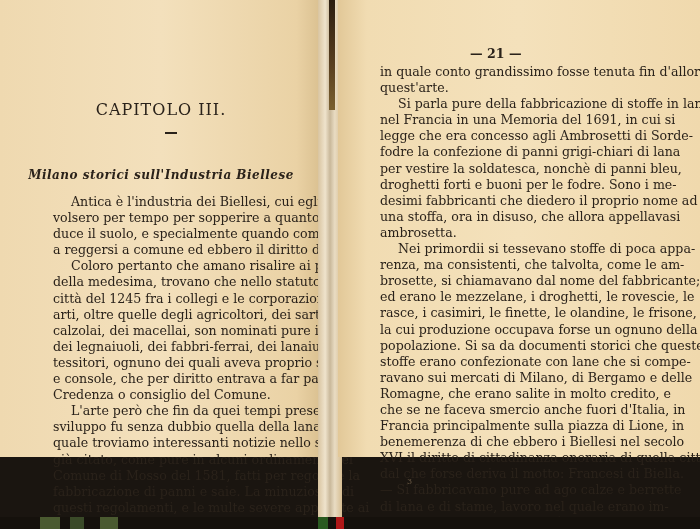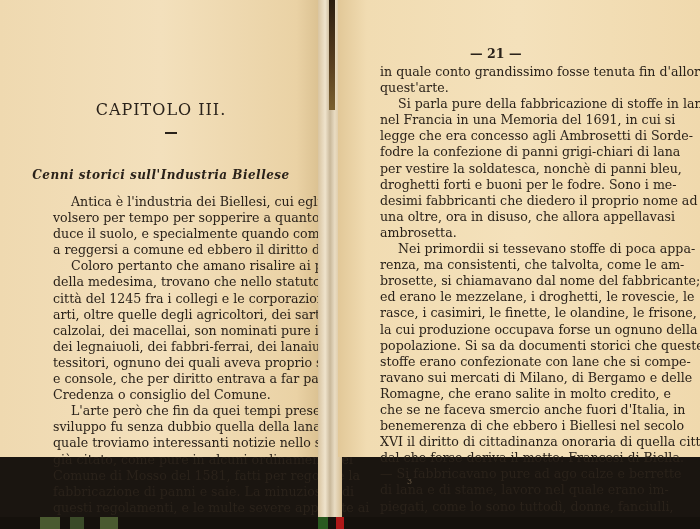--- a/index.html
+++ b/index.html
@@ -51,21 +51,21 @@
   .right-body { position: absolute; left: 380px; top: 64px; width: 256px; }
   .sig-mark { position: absolute; left: 407px; top: 477px; font-size: 8px; color: #6a5a45; }
 </style>
 </head>
 <body>
 
 <div class="spread">
   <div class="page left">
     <div class="chapter-title">CAPITOLO III.</div>
     <div class="chapter-dash"></div>
-    <div class="section-title">Cenni storici sull'Industria Biellese</div>
+    <div class="section-title">Milano storici sull'Industria Biellese</div>
     <div class="left-body text" id="left-body">
         <span class="line indent">Antica è l'industria dei Biellesi, cui eglino si</span>
         <span class="line">volsero per tempo per sopperire a quanto non pro-</span>
         <span class="line">duce il suolo, e specialmente quando cominciarono</span>
         <span class="line">a reggersi a comune ed ebbero il diritto di bor-</span>
         <span class="line indent">Coloro pertanto che amano risalire ai principii</span>
         <span class="line">della medesima, trovano che nello statuto della</span>
         <span class="line">città del 1245 fra i collegi e le corporazioni delle</span>
         <span class="line">arti, oltre quelle degli agricoltori, dei sarti, dei</span>
         <span class="line">calzolai, dei macellai, son nominati pure i collegi</span>
@@ -89,33 +89,34 @@
   <div class="right-body text" id="right-body">
       <span class="line">in quale conto grandissimo fosse tenuta fin d'allora</span>
       <span class="line last">quest'arte.</span>
       <span class="line indent">Si parla pure della fabbricazione di stoffe in lana</span>
       <span class="line">nel Francia in una Memoria del 1691, in cui si</span>
       <span class="line">legge che era concesso agli Ambrosetti di Sorde-</span>
       <span class="line">fodre la confezione di panni grigi-chiari di lana</span>
       <span class="line">per vestire la soldatesca, nonchè di panni bleu,</span>
       <span class="line">droghetti forti e buoni per le fodre. Sono i me-</span>
       <span class="line">desimi fabbricanti che diedero il proprio nome ad</span>
-      <span class="line">una oltre, ora in disuso, che allora appellavasi</span>
+      <span class="line">una stoffa, ora in disuso, che allora appellavasi</span>
       <span class="line last">ambrosetta.</span>
       <span class="line indent">Nei primordii si tessevano stoffe di poca appa-</span>
       <span class="line">renza, ma consistenti, che talvolta, come le am-</span>
       <span class="line">brosette, si chiamavano dal nome del fabbricante;</span>
       <span class="line">ed erano le mezzelane, i droghetti, le rovescie, le</span>
       <span class="line">rasce, i casimiri, le finette, le olandine, le frisone,</span>
       <span class="line">la cui produzione occupava forse un ognuno della</span>
       <span class="line">popolazione. Si sa da documenti storici che queste</span>
       <span class="line">stoffe erano confezionate con lane che si compe-</span>
       <span class="line">ravano sui mercati di Milano, di Bergamo e delle</span>
       <span class="line">Romagne, che erano salite in molto credito, e</span>
       <span class="line">che se ne faceva smercio anche fuori d'Italia, in</span>
+      <span class="line">Francia principalmente sulla piazza di Lione, in</span>
       <span class="line">benemerenza di che ebbero i Biellesi nel secolo</span>
       <span class="line">XVI il diritto di cittadinanza onoraria di quella città,</span>
       <span class="line">dal che forse deriva il motto: Francesi di Biella.</span>
       <span class="line">— Si fabbricavano pure ad ago calze e berrette</span>
       <span class="line">di lana e di stame, lavoro nel quale erano im-</span>
       <span class="line">piegati, come lo sono tuttodì, donne, fanciulli,</span>
     </div>
   <div class="sig-mark">3</div>
 </div>
 <div class="bottom-band">

